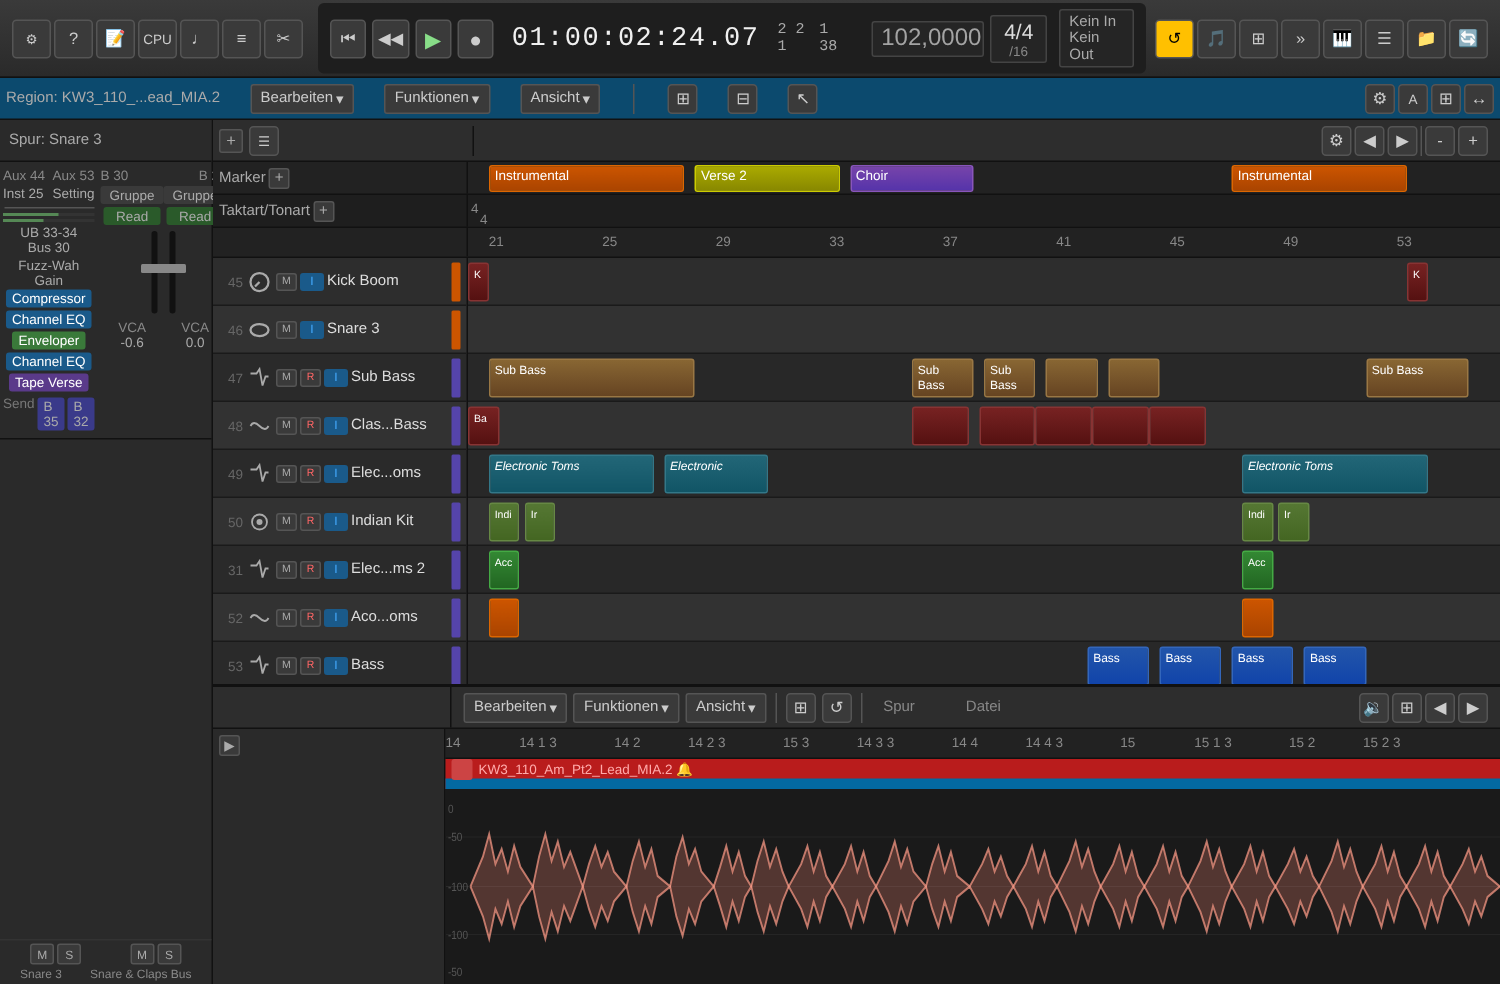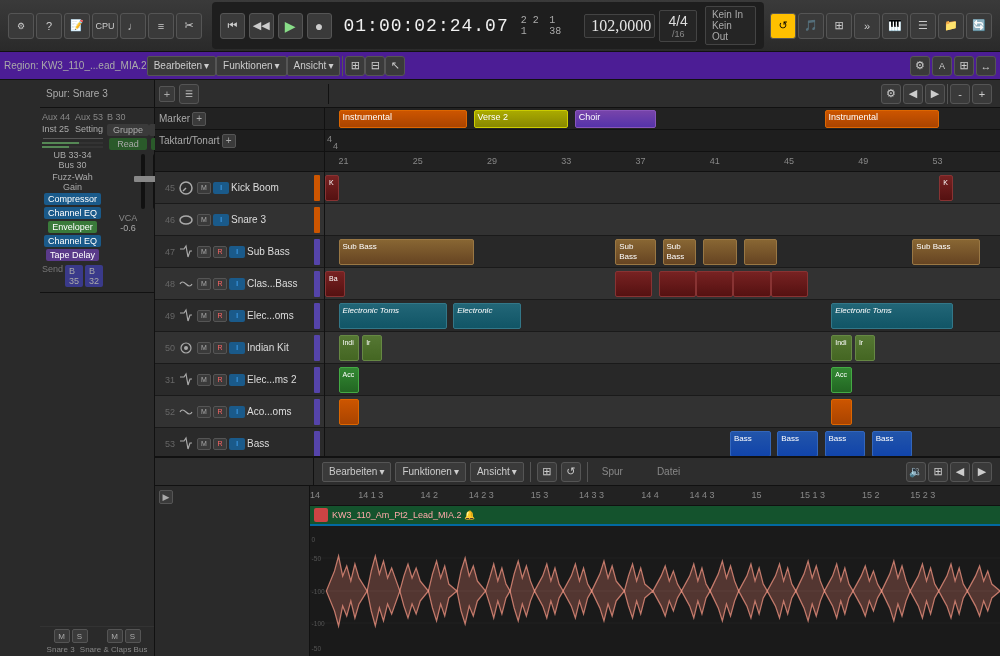--- a/index.html
+++ b/index.html
@@ -4,29 +4,29 @@
   <style>
     * { margin: 0; padding: 0; box-sizing: border-box; }
     body { width: 1000px; height: 656px; overflow: hidden; background: #1a1a1a; font-family: -apple-system, 'Helvetica Neue', Arial, sans-serif; font-size: 11px; color: #ccc; }
 
     
     .top-bar { height: 52px; background: linear-gradient(to bottom, #3a3a3a, #2a2a2a); border-bottom: 1px solid #111; display: flex; align-items: center; padding: 0 8px; gap: 6px; }
     .top-bar-title { position: absolute; left: 50%; transform: translateX(-50%); font-size: 11px; color: #bbb; white-space: nowrap; }
     .transport-section { display: flex; align-items: center; gap: 4px; background: #1e1e1e; border-radius: 4px; padding: 4px 8px; }
     .time-display { font-size: 20px; font-family: 'Courier New', monospace; color: #f0f0f0; letter-spacing: 2px; }
     .info-box { background: #252525; border: 1px solid #444; border-radius: 2px; padding: 2px 6px; font-size: 11px; color: #ddd; }
-    .tempo-box { font-size: 15px; color: #e5e5e5; min-width: 60px; text-align: right; font-family: Liberation Serif, serif; }
+    .tempo-box { font-size: 15px; color: #a3a3a3; min-width: 60px; text-align: right; }
     .sig-box { font-size: 13px; }
     .key-display { display: flex; flex-direction: column; font-size: 10px; color: #aaa; padding: 2px 6px; background: #252525; border: 1px solid #444; border-radius: 2px; }
     .btn-group { display: flex; gap: 2px; }
     .icon-btn { background: #3a3a3a; border: 1px solid #555; border-radius: 3px; width: 26px; height: 26px; display: flex; align-items: center; justify-content: center; color: #ccc; cursor: pointer; font-size: 11px; }
     .icon-btn.active { background: #ffc000; color: #000; }
 
     
-    .toolbar { height: 28px; background: #4c1d95; border-bottom: 1px solid #111; display: flex; align-items: center; padding: 0 4px; gap: 0; }
+    .toolbar { height: 28px; background: #0c4a6e; border-bottom: 1px solid #111; display: flex; align-items: center; padding: 0 4px; gap: 20px; }
     .toolbar-btn { background: #3a3a3a; border: 1px solid #555; border-radius: 2px; height: 20px; padding: 0 6px; font-size: 10px; color: #ccc; cursor: pointer; display: flex; align-items: center; gap: 2px; }
     .toolbar-separator { width: 1px; height: 20px; background: #555; margin: 0 2px; }
 
     
     .left-panel { width: 155px; background: #2a2a2a; border-right: 1px solid #111; display: flex; flex-direction: column; }
     .channel-plugin { background: #1a5a8a; border-radius: 2px; padding: 1px 4px; font-size: 9px; color: #fff; text-align: center; margin: 1px 0; cursor: pointer; }
     .channel-plugin.channel-eq { background: #1a5a8a; }
     .channel-plugin.compressor { background: #1a5a8a; }
     .channel-plugin.enveloper { background: #3a7a3a; }
     .b-badge { background: #3a3a8a; border-radius: 2px; padding: 1px 4px; font-size: 9px; color: #aaa; margin: 1px 0; }
@@ -147,21 +147,21 @@
   <div style="margin-left:auto; display:flex; gap:2px;">
     <div class="icon-btn" style="width:20px; height:20px;">⚙</div>
     <div class="icon-btn" style="width:20px; height:20px; font-size:9px;">A</div>
     <div class="icon-btn" style="width:20px; height:20px;">⊞</div>
     <div class="icon-btn" style="width:20px; height:20px;">↔</div>
   </div>
 </div>
 
 <div style="display:flex; height: calc(656px - 52px - 28px);">
 
-  <div class="left-panel" style="width:155px;padding-left:40px;">
+  <div class="left-panel" style="width:142px;">
 
     <div style="height:28px; background:#2a2a2a; border-bottom:1px solid #111; display:flex; align-items:center; padding:0 6px;">
       <span style="font-size:10px; color:#aaa;">Spur: Snare 3</span>
     </div>
 
     <div style="display:flex; padding:4px 2px; border-bottom:1px solid #111; gap:2px;">
 
       <div style="display:flex; flex-direction:column; align-items:center; width:72px;">
         <div style="display:flex; justify-content:space-between; width:100%; margin-bottom:2px;">
           <span style="font-size:9px; color:#888;">Aux 44</span>
@@ -181,21 +181,21 @@
           </div>
         </div>
         <span style="font-size:9px; color:#aaa; margin-top:1px;">UB 33-34</span>
         <span style="font-size:9px; color:#aaa;">Bus 30</span>
         <span style="font-size:9px; color:#aaa; margin-top:2px;">Fuzz-Wah</span>
         <span style="font-size:9px; color:#aaa;">Gain</span>
         <div class="channel-plugin compressor">Compressor</div>
         <div class="channel-plugin channel-eq">Channel EQ</div>
         <div class="channel-plugin enveloper">Enveloper</div>
         <div class="channel-plugin channel-eq">Channel EQ</div>
-        <div class="channel-plugin" style="background:#5a3a8a;">Tape Delay</div>
+        <div class="channel-plugin" style="background:#5a3a8a;">Tape Verse</div>
         <div style="display:flex; gap:2px; margin-top:2px;">
           <span style="font-size:9px; color:#777;">Send</span>
           <div class="b-badge">B 35</div>
           <div class="b-badge">B 32</div>
         </div>
       </div>
 
       <div style="width:1px; background:#444;"></div>
 
       <div style="display:flex; flex-direction:column; align-items:center; flex:1;">
@@ -606,21 +606,21 @@
             <span class="bottom-ruler-mark" style="left:32%;">15 3</span>
             <span class="bottom-ruler-mark" style="left:39%;">14 3 3</span>
             <span class="bottom-ruler-mark" style="left:48%;">14 4</span>
             <span class="bottom-ruler-mark" style="left:55%;">14 4 3</span>
             <span class="bottom-ruler-mark" style="left:64%;">15</span>
             <span class="bottom-ruler-mark" style="left:71%;">15 1 3</span>
             <span class="bottom-ruler-mark" style="left:80%;">15 2</span>
             <span class="bottom-ruler-mark" style="left:87%;">15 2 3</span>
           </div>
 
-          <div style="height:20px; background:#14532d; border-bottom:2px solid #0369a1; display:flex; align-items:center; padding:0 4px;">
+          <div style="height:20px; background:#b91c1c; border-bottom:7px solid #0369a1; display:flex; align-items:center; padding:0 4px;">
             <div style="width:14px; height:14px; background:#cc4444; border-radius:2px; margin-right:4px;"></div>
             <span style="font-size:9px; color:#ffaaaa;">KW3_110_Am_Pt2_Lead_MIA.2 🔔</span>
           </div>
 
           <div style="flex:1; background:#1a1a1a; position:relative; overflow:hidden;">
             <svg width="100%" height="100%" viewBox="0 0 845 130" preserveAspectRatio="none" xmlns="http://www.w3.org/2000/svg">
 
               <line x1="0" y1="65" x2="845" y2="65" stroke="#333" stroke-width="0.5"></line>
               <line x1="0" y1="32" x2="845" y2="32" stroke="#2a2a2a" stroke-width="0.5"></line>
               <line x1="0" y1="97" x2="845" y2="97" stroke="#2a2a2a" stroke-width="0.5"></line>

